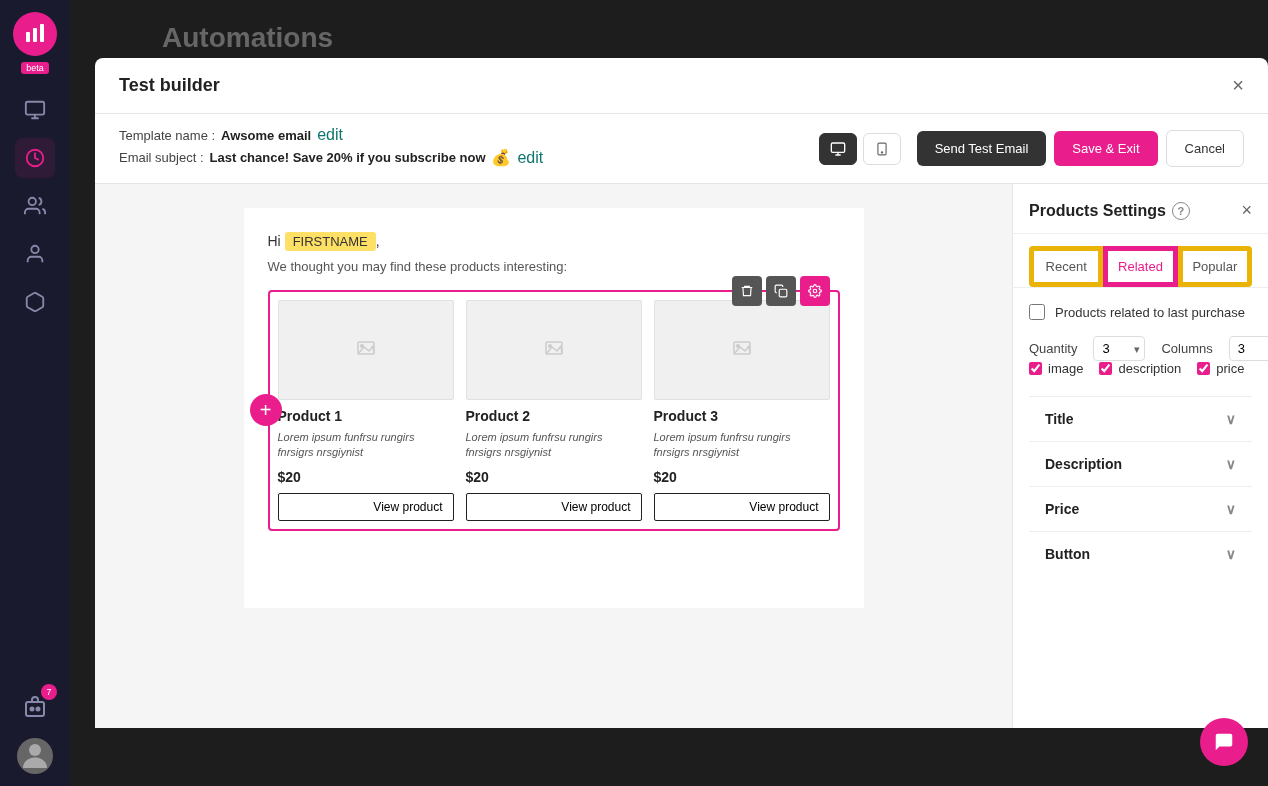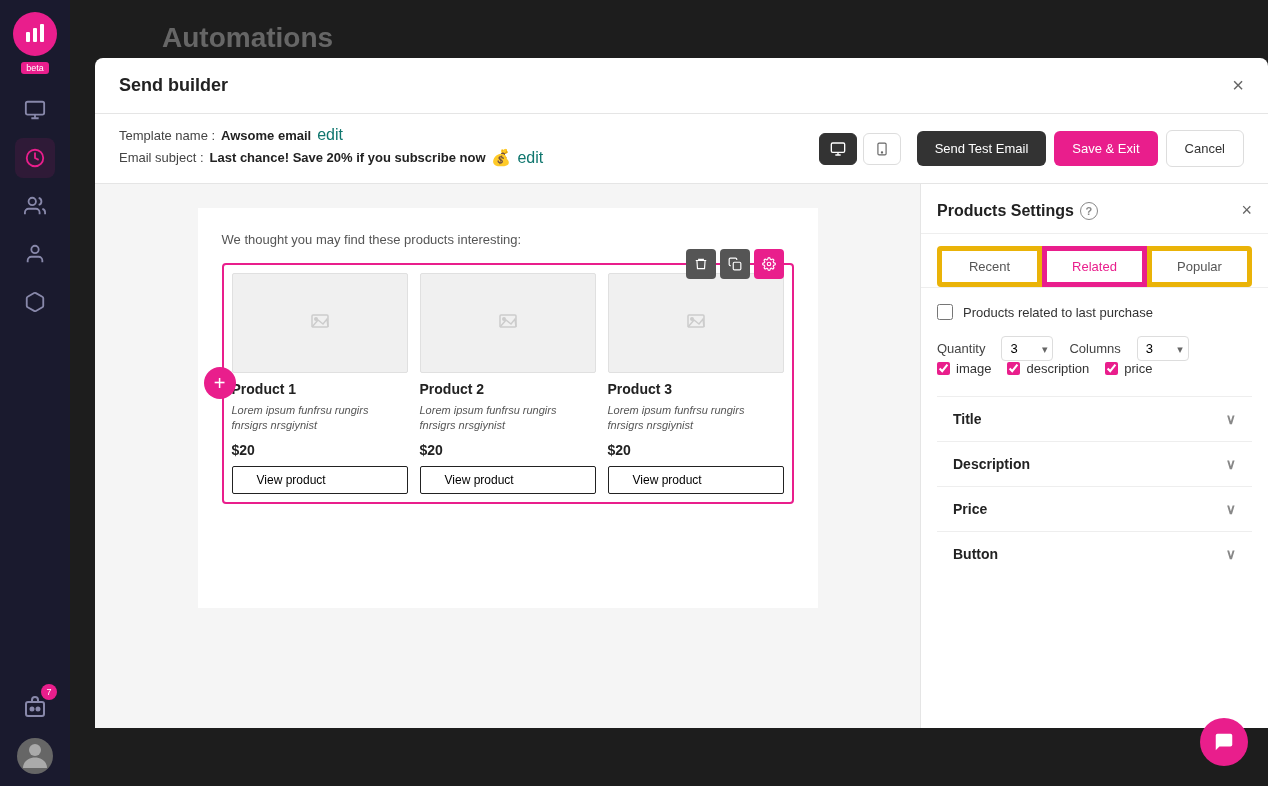--- a/index.html
+++ b/index.html
@@ -142,27 +142,27 @@
     .product-card { display: flex; flex-direction: column; }
     .product-image {
       width: 100%; height: 100px; background: #f0f0f0; border: 1px solid #e0e0e0;
       display: flex; align-items: center; justify-content: center; color: #bbb; margin-bottom: 8px;
       border-radius: 2px;
     }
     .product-name { font-size: 14px; font-weight: 700; color: #222; margin-bottom: 6px; }
     .product-desc { font-size: 11px; color: #555; font-style: italic; line-height: 1.4; margin-bottom: 8px; }
     .product-price { font-size: 14px; font-weight: 700; color: #222; margin-bottom: 8px; }
     .product-btn {
-      border: 1px solid #222; background: white; padding: 6px 24px;
-      font-size: 12px; cursor: pointer; border-radius: 2px; text-align: left;
+      border: 1px solid #222; background: white; padding: 6px 10px;
+      font-size: 12px; cursor: pointer; border-radius: 2px; text-align: right;
     }
 
     
     .right-panel {
-      width: 348px; background: white; border-left: 1px solid #e5e5e5;
+      width: 256px; background: white; border-left: 1px solid #e5e5e5;
       overflow-y: auto; flex-shrink: 0;
     }
     .panel-header {
       display: flex; align-items: center; justify-content: space-between;
       padding: 16px 16px 12px; border-bottom: 1px solid #eee;
     }
     .panel-title { font-size: 16px; font-weight: 600; color: #222; display: flex; align-items: center; gap: 6px; }
     .help-icon {
       width: 18px; height: 18px; border-radius: 50%; border: 1.5px solid #888;
       display: flex; align-items: center; justify-content: center; font-size: 11px; color: #888;
@@ -281,21 +281,21 @@
 
 <div class="main-bg">
   <div class="page-title">Automations</div>
 </div>
 
 <div class="modal-overlay"></div>
 
 <div class="modal">
 
   <div class="modal-header">
-    <span class="modal-title">Send builder</span>
+    <span class="modal-title">Test builder</span>
     <button class="modal-close">×</button>
   </div>
 
   <div class="email-header">
     <div class="email-meta">
       <div class="email-meta-row">
         <span class="email-meta-label">Template name :</span>
         <span class="email-meta-value">Awsome email</span>
         <a class="email-meta-edit">edit</a>
       </div>
@@ -324,20 +324,24 @@
       <button class="btn-send">Send Test Email</button>
       <button class="btn-save">Save &amp; Exit</button>
       <button class="btn-cancel">Cancel</button>
     </div>
   </div>
 
   <div class="email-body">
 
     <div class="email-canvas">
       <div class="email-content-area">
+        <div class="greeting">
+          <span>Hi</span>
+          <span class="firstname-tag">FIRSTNAME</span>,
+        </div>
         <div class="subtext">We thought you may find these products interesting:</div>
 
         <div style="position:relative; margin-top:8px;">
           <div class="add-btn">+</div>
           <div class="product-block-wrapper">
             <div class="block-actions">
               <button class="block-action-btn">
                 <svg width="14" height="14" viewBox="0 0 24 24" fill="none" stroke="white" stroke-width="2">
                     <path d="M3 6h18M8 6V4h8v2M19 6l-1 14H6L5 6"></path>
                   </svg>

